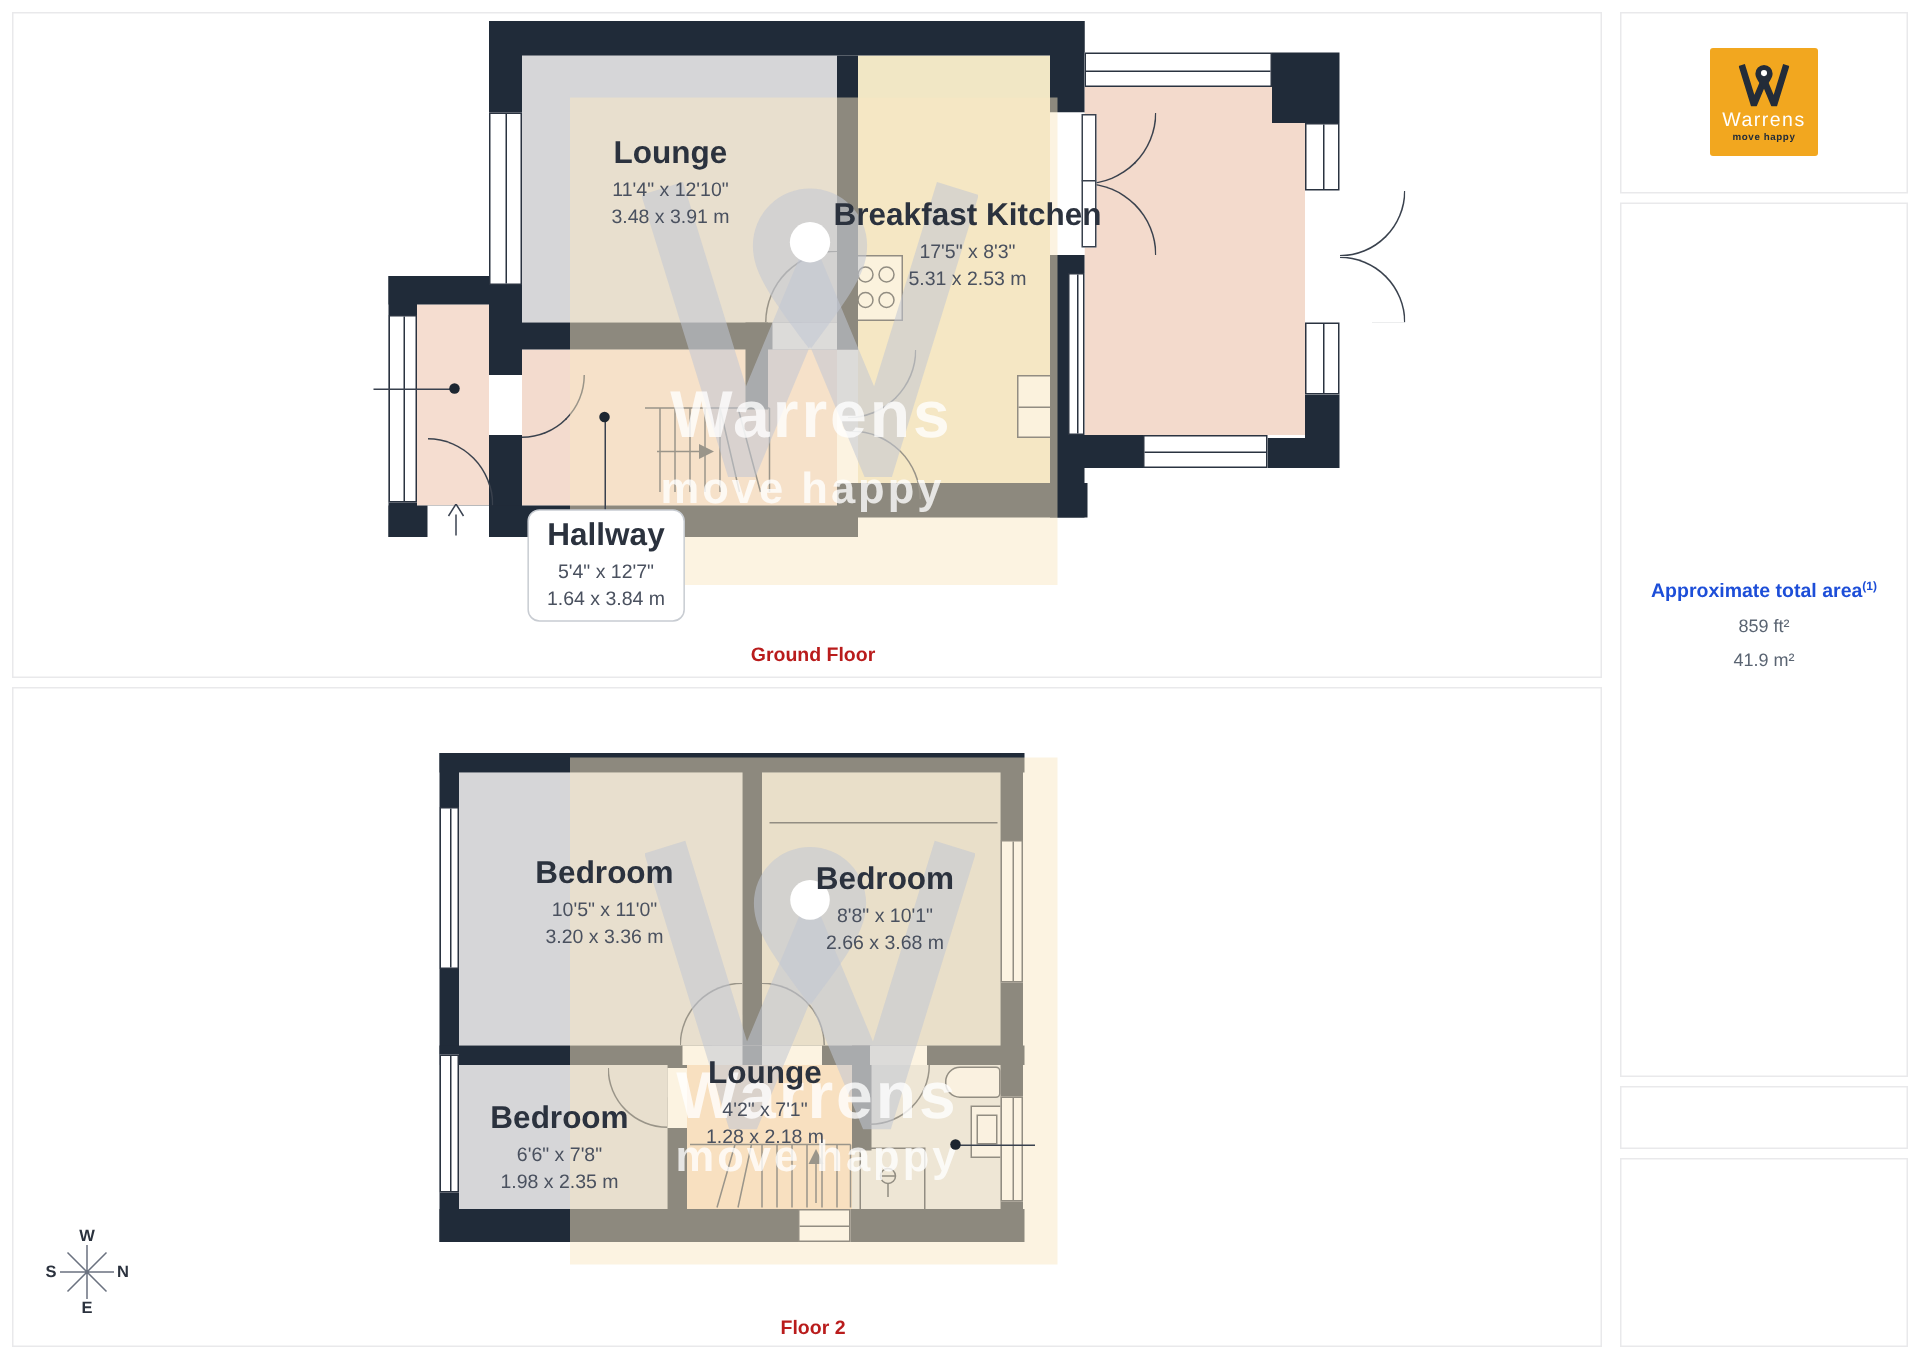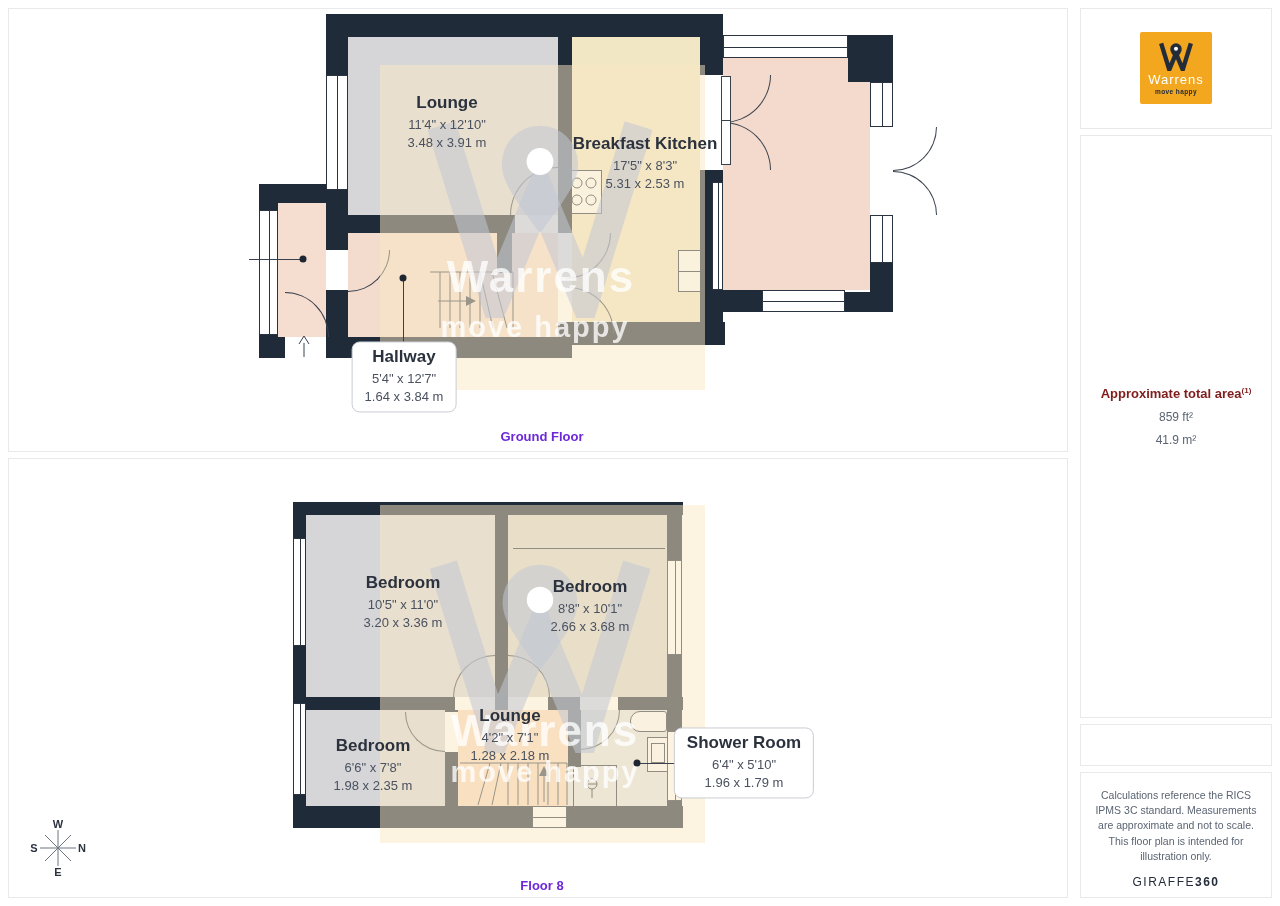--- a/index.html
+++ b/index.html
@@ -19,36 +19,36 @@
   .arc.tl{border-width:1.5px 0 0 1.5px;border-radius:100% 0 0 0;}
   .arc.bl{border-width:0 0 1.5px 1.5px;border-radius:0 0 0 100%;}
   .leaf{position:absolute;background:#fff;border:1px solid #39414d;z-index:13;box-sizing:border-box;}
   .fix{position:absolute;border:1px solid #2a3340;background:rgba(255,255,255,.85);z-index:8;box-sizing:border-box;}
   .svgdec{position:absolute;z-index:8;}
   .wm-tint{position:absolute;background:rgba(249,231,195,.5);z-index:15;}
   .wm-glyph{position:absolute;z-index:16;color:rgba(193,199,211,.55);}
   .wm-text{position:absolute;z-index:17;color:rgba(255,255,255,.78);font-weight:bold;
            transform:translate(-50%,-50%);letter-spacing:2px;white-space:nowrap;}
   .rlabel{position:absolute;transform:translate(-50%,-50%);text-align:center;z-index:30;white-space:nowrap;}
-  .rname{font-weight:bold;font-size:17px;color:#2b323e;margin-bottom:3px;}
+  .rname{font-weight:bold;font-size:21px;color:#2b323e;margin-bottom:3px;}
   .rdim{font-size:13px;color:#4a515f;line-height:1.35;}
   .callout{position:absolute;transform:translate(-50%,-50%);background:#fff;border:1px solid #c8ccd2;
            border-radius:8px;padding:5px 12px 6px;text-align:center;z-index:31;white-space:nowrap;}
   .leader{position:absolute;background:#39414e;z-index:29;}
   .dot{position:absolute;width:7px;height:7px;border-radius:50%;background:#1d2631;z-index:29;
        transform:translate(-50%,-50%);}
-  .caption{position:absolute;transform:translate(-50%,-50%);font-size:13px;font-weight:bold;color:#6d28d9;z-index:30;}
+  .caption{position:absolute;transform:translate(-50%,-50%);font-size:13px;font-weight:bold;color:#b91c1c;z-index:30;}
   .compass-letter{position:absolute;transform:translate(-50%,-50%);font-size:11px;font-weight:bold;color:#2b323e;z-index:20;}
   
   .logo-box{position:absolute;left:1140px;top:32px;width:72px;height:72px;background:#f2a71f;border-radius:2px;
             display:flex;flex-direction:column;align-items:center;justify-content:center;z-index:5;}
   .logo-name{font-size:13px;color:#fff;letter-spacing:1px;margin-top:1px;}
   .logo-tag{font-size:6.5px;color:#232c39;font-weight:bold;letter-spacing:.4px;margin-top:1px;}
   .area-block{position:absolute;left:1080px;top:386px;width:192px;text-align:center;z-index:5;}
-  .area-title{font-size:13px;font-weight:bold;color:#7f1d1d;}
+  .area-title{font-size:13px;font-weight:bold;color:#1d4ed8;}
   .area-title sup{font-size:8px;}
   .area-val{font-size:12px;color:#5a6472;margin-top:9px;}
   .footnote-box{position:absolute;left:1080px;top:724px;width:192px;height:42px;display:flex;align-items:center;
                 justify-content:center;text-align:center;font-size:10.5px;color:#5a6472;z-index:5;box-sizing:border-box;}
   .disc-box{position:absolute;left:1080px;top:772px;width:192px;height:126px;box-sizing:border-box;
             padding:16px 13px 10px;text-align:center;font-size:10.5px;line-height:1.45;color:#5a6472;z-index:5;}
   .credit{margin-top:10px;font-size:12px;letter-spacing:1.5px;color:#232c39;}
   .credit b{font-weight:bold;}
 </style>
 </head>
@@ -254,27 +254,22 @@
     <div class="rdim">1.98 x 2.35 m</div>
   </div>
   <div class="rlabel" style="left:510px;top:735px;">
     <div class="rname">Lounge</div>
     <div class="rdim">4'2" x 7'1"</div>
     <div class="rdim">1.28 x 2.18 m</div>
   </div>
 
   <div class="leader" style="left:637px;top:763px;width:53px;height:1px;"></div>
   <div class="dot" style="left:637px;top:763px;"></div>
-  <div class="callout" style="left:744px;top:763px;">
-    <div class="rname">Shower Room</div>
-    <div class="rdim">6'4" x 5'10"</div>
-    <div class="rdim">1.96 x 1.79 m</div>
-  </div>
-
-  <div class="caption" style="left:542px;top:885px;">Floor 8</div>
+
+  <div class="caption" style="left:542px;top:885px;">Floor 2</div>
 
   <svg class="svgdec" style="left:40px;top:830px;z-index:20;" width="36" height="36">
     <g stroke="#6b7280" stroke-width="1" fill="none">
       <path d="M18,0 V36 M0,18 H36 M5,5 L31,31 M5,31 L31,5"></path>
     </g>
   </svg>
   <div class="compass-letter" style="left:58px;top:824px;">W</div>
   <div class="compass-letter" style="left:82px;top:848px;">N</div>
   <div class="compass-letter" style="left:58px;top:872px;">E</div>
   <div class="compass-letter" style="left:34px;top:848px;">S</div>
@@ -287,18 +282,14 @@
     <div class="logo-tag">move happy</div>
   </div>
 
   <div class="area-block">
     <div class="area-title"><span>Approximate total area</span><sup>(1)</sup></div>
     <div class="area-val">859 ft²</div>
     <div class="area-val">41.9 m²</div>
   </div>
 
 
-  <div class="disc-box">
-    <div>Calculations reference the RICS IPMS 3C standard. Measurements are approximate and not to scale. This floor plan is intended for illustration only.</div>
-    <div class="credit"><span>GIRAFFE</span><b>360</b></div>
-  </div>
 
 </div>
 
 </body></html>

